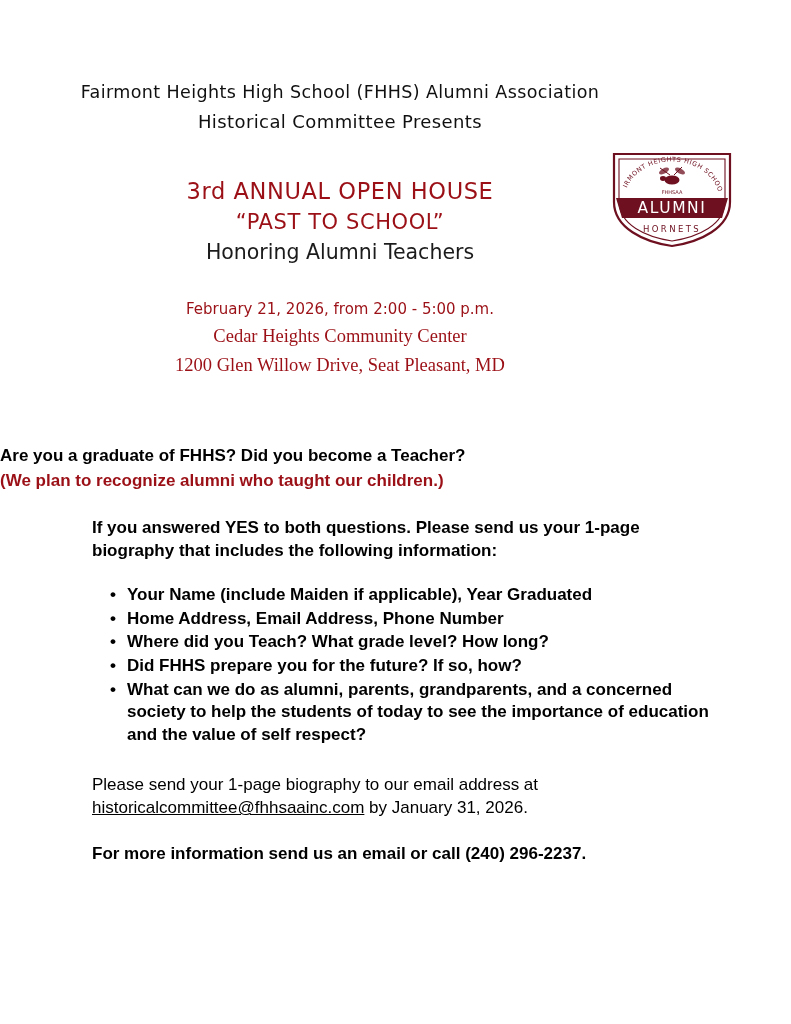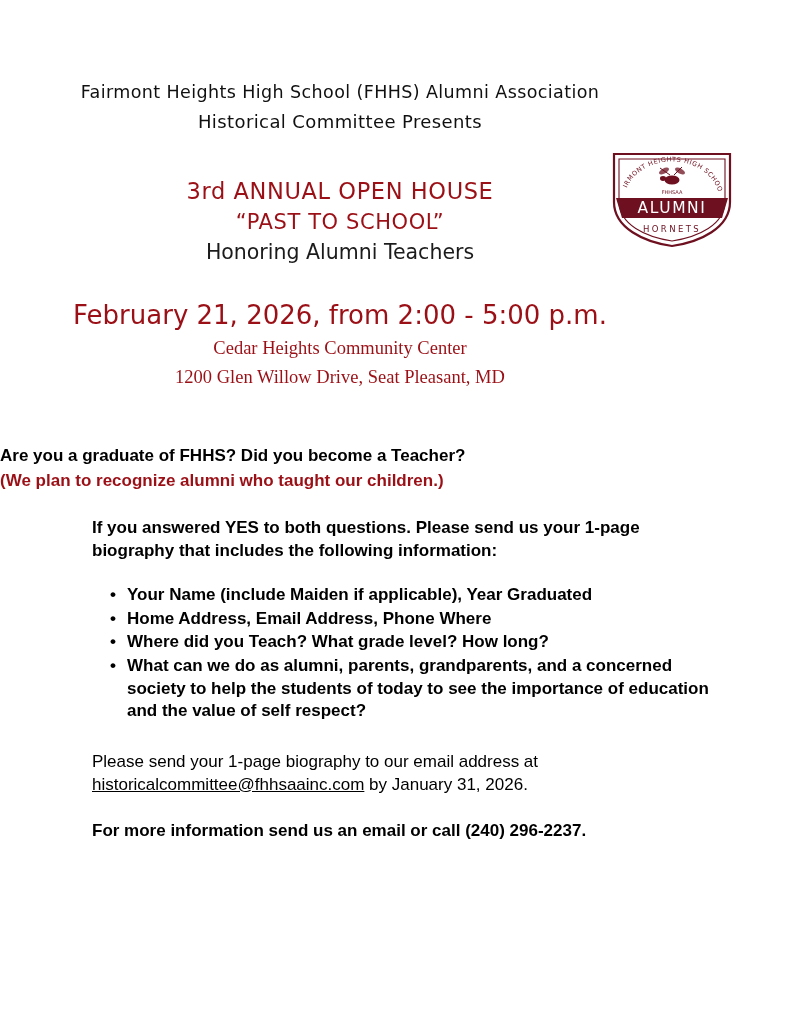--- a/index.html
+++ b/index.html
@@ -75,21 +75,21 @@
   .details-block {
     position: absolute;
     top: 300px;
     left: 0;
     width: 680px;
     text-align: center;
     font-family: "DejaVu Sans", sans-serif;
     color: #9b1016;
   }
   .details-line {
-    font-size: 26px;
+    font-size: 15px;
     margin: 0 0 8px 0;
     white-space: nowrap;
   }
   .details-line.small {
     font-size: 18.5px;
     font-family: Liberation Serif, serif;
   }
 
   
   .logo {
@@ -226,22 +226,23 @@
 
     <div class="q-block">
       <p class="q-line">Are you a graduate of FHHS?  Did you become a Teacher?</p>
       <p class="q-line red">(We plan to recognize alumni who taught our children.)</p>
     </div>
 
     <p class="para indent-intro">If you answered YES to both questions.  Please send us your 1-page biography that includes the following information:</p>
 
     <ul class="req-list">
       <li>Your Name (include Maiden if applicable), Year Graduated</li>
-      <li>Home Address, Email Address, Phone Where</li>
+      <li>Home Address, Email Address, Phone Number</li>
       <li>Where did you Teach? What grade level? How long?</li>
+      <li>Did FHHS prepare you for the future? If so, how?</li>
       <li>What can we do as alumni, parents, grandparents, and a concerned society to help the students of today to see the importance of education and the value of self respect?</li>
     </ul>
 
     <p class="send-block">
       <span>Please send your 1-page biography to our email address at</span><br>
       <a class="email-link" href="#">historicalcommittee@fhhsaainc.com</a><span> by January 31, 2026.</span>
     </p>
 
     <p class="info-block">For more information send us an email or call (240) 296-2237.</p>
   </div>

